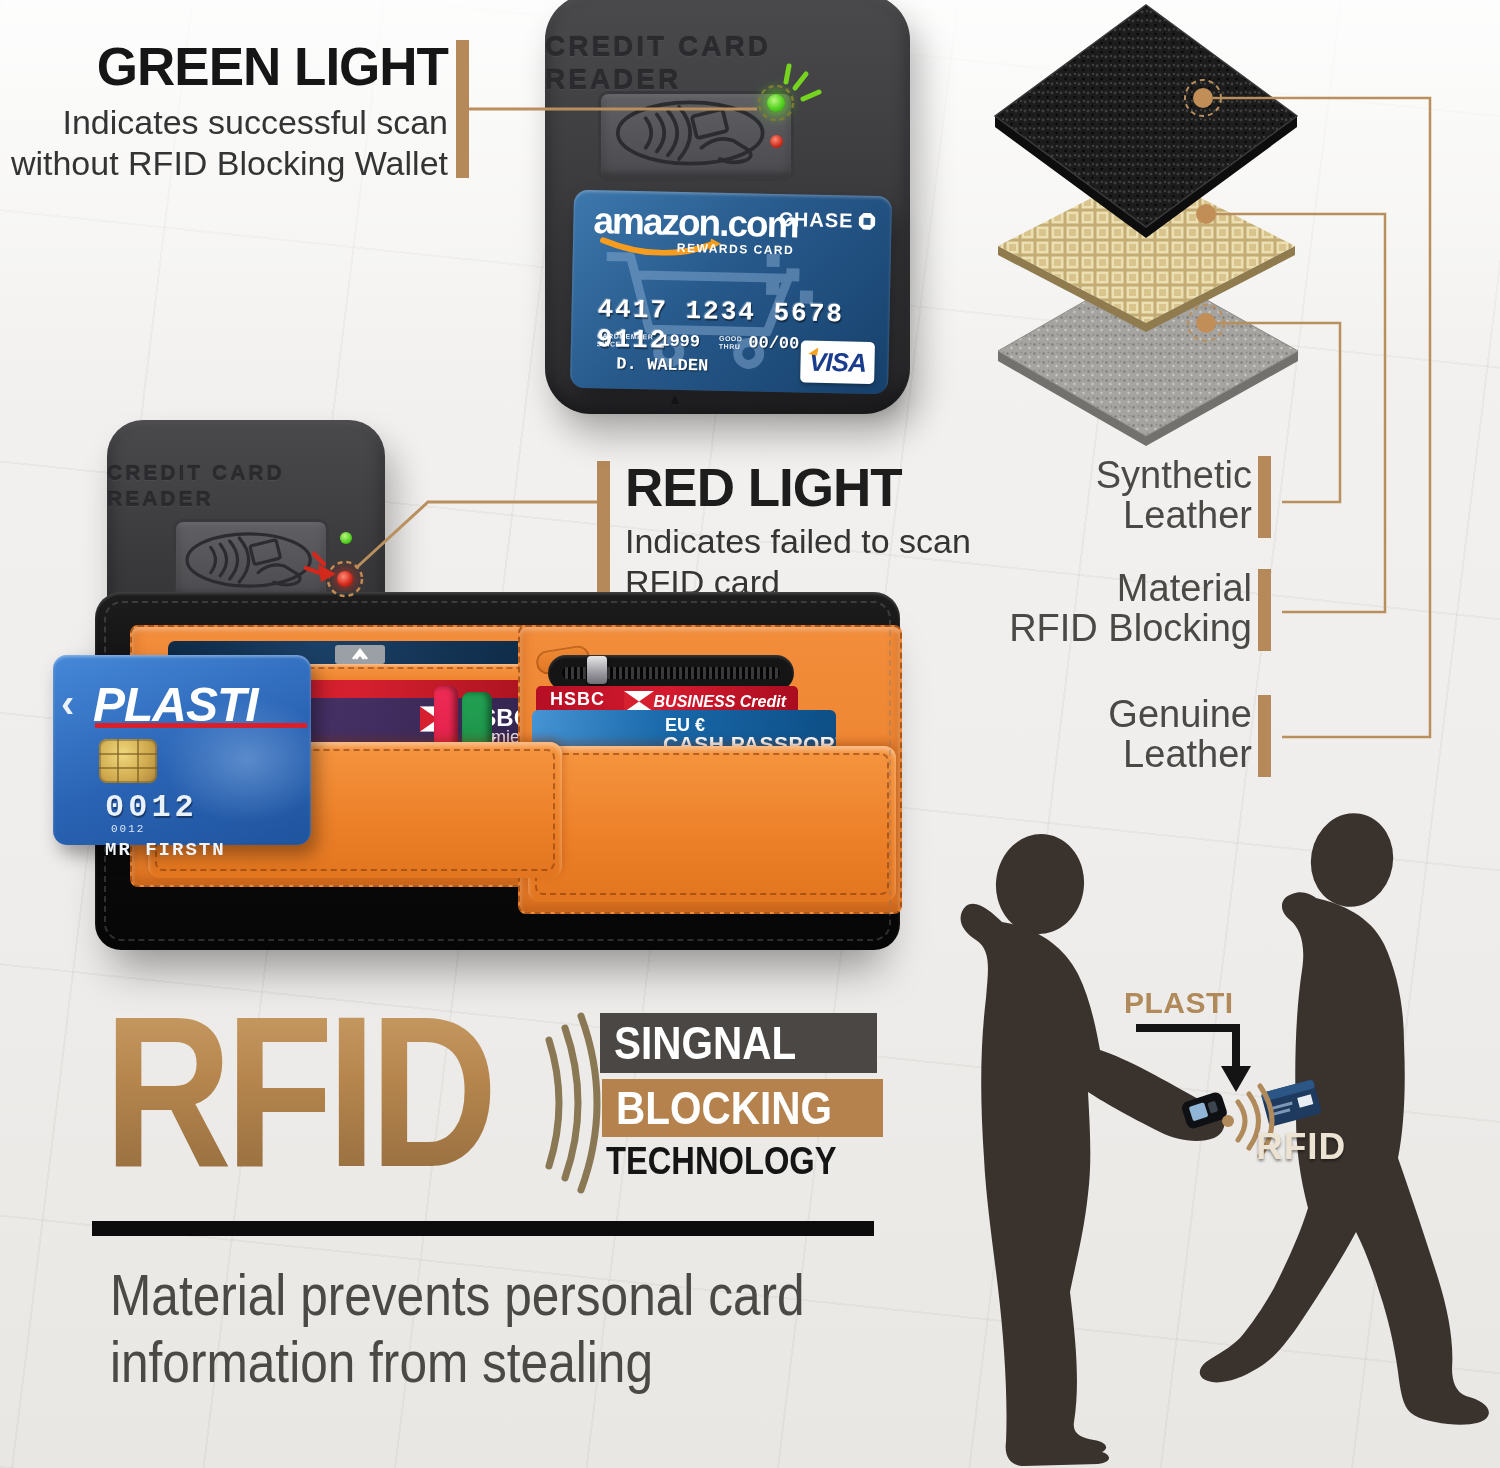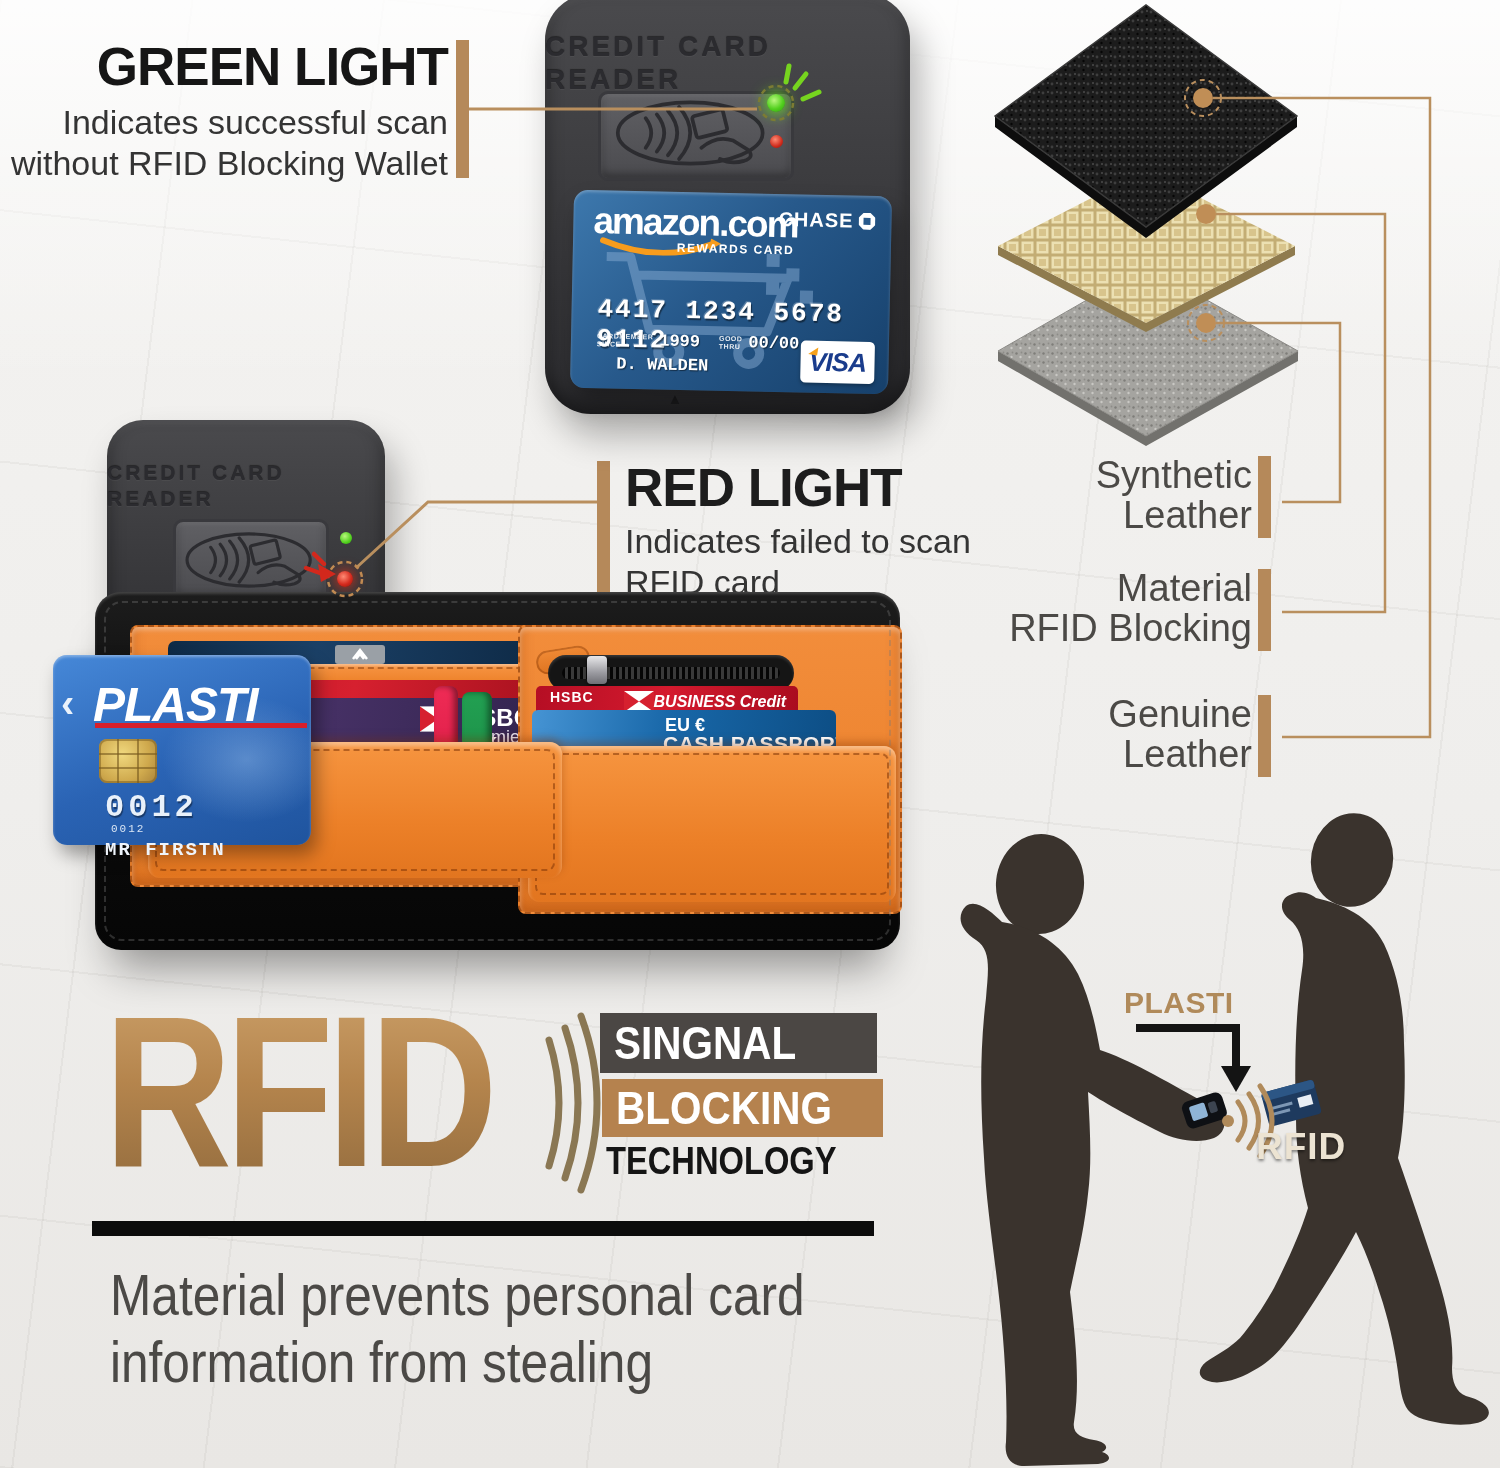--- a/index.html
+++ b/index.html
@@ -97,21 +97,21 @@
   
   .sliver{border-radius:8px;box-shadow:inset -4px 0 6px rgba(0,0,0,.45);}
   .sliver-pink{left:339px;top:94px;width:24px;height:176px;background:linear-gradient(180deg,#ef2b55,#c90f3a);}
   .sliver-green{left:367px;top:100px;width:30px;height:178px;background:linear-gradient(180deg,#22a052,#157a3a);}
   
   .zip-tape{left:453px;top:63px;width:246px;height:36px;background:#151515;border-radius:18px;box-shadow:inset 0 2px 3px rgba(255,255,255,.15);}
   .zip-teeth{position:absolute;left:14px;top:12px;width:218px;height:12px;background:repeating-linear-gradient(90deg,#050505 0 3px,#3a3a3a 3px 6px);border-radius:6px;}
   .zip-pull{left:441px;top:56px;width:54px;height:24px;background:linear-gradient(180deg,#f08a35,#dd7320);border-radius:12px;transform:rotate(-9deg);box-shadow:inset 0 0 0 2px rgba(130,55,8,.4);}
   .zip-slider{left:492px;top:64px;width:20px;height:28px;background:linear-gradient(180deg,#e8e8ea,#9a9aa0 60%,#6f6f75);border-radius:4px;box-shadow:0 2px 3px rgba(0,0,0,.5);}
   .card-biz{left:441px;top:94px;width:262px;height:30px;background:linear-gradient(100deg,#b50e24,#d41a2e 50%,#a90c1f);border-radius:5px;color:#fff;overflow:hidden;}
-  .biz-bank{position:absolute;left:14px;top:3px;font-size:14px;font-weight:700;letter-spacing:1px;}
+  .biz-bank{position:absolute;left:14px;top:3px;font-size:18px;font-weight:700;letter-spacing:1px;}
   .biz-label{position:absolute;right:12px;top:7px;font-size:16px;font-weight:700;font-style:italic;}
   .card-passport{left:437px;top:118px;width:304px;height:44px;background:linear-gradient(100deg,#4694d4,#1867a8 45%,#0d4e85);border-radius:6px;color:#fff;overflow:hidden;}
   .pp-line1{position:absolute;left:133px;top:5px;font-size:18px;font-weight:700;}
   .pp-line2{position:absolute;left:131px;top:22px;font-size:21px;font-weight:700;letter-spacing:.5px;white-space:nowrap;}
   .hexlogo{display:inline-block;position:relative;}
   
   .rfid-big{left:104px;top:988px;font-size:216px;line-height:206px;font-weight:700;letter-spacing:-8px;
     transform:scaleX(.82);transform-origin:left top;
     background:linear-gradient(180deg,#cb9f68 0%,#b5854d 45%,#93ulach 100%);
     background:linear-gradient(180deg,#cb9f68 0%,#b5854d 45%,#936c3e 100%);

